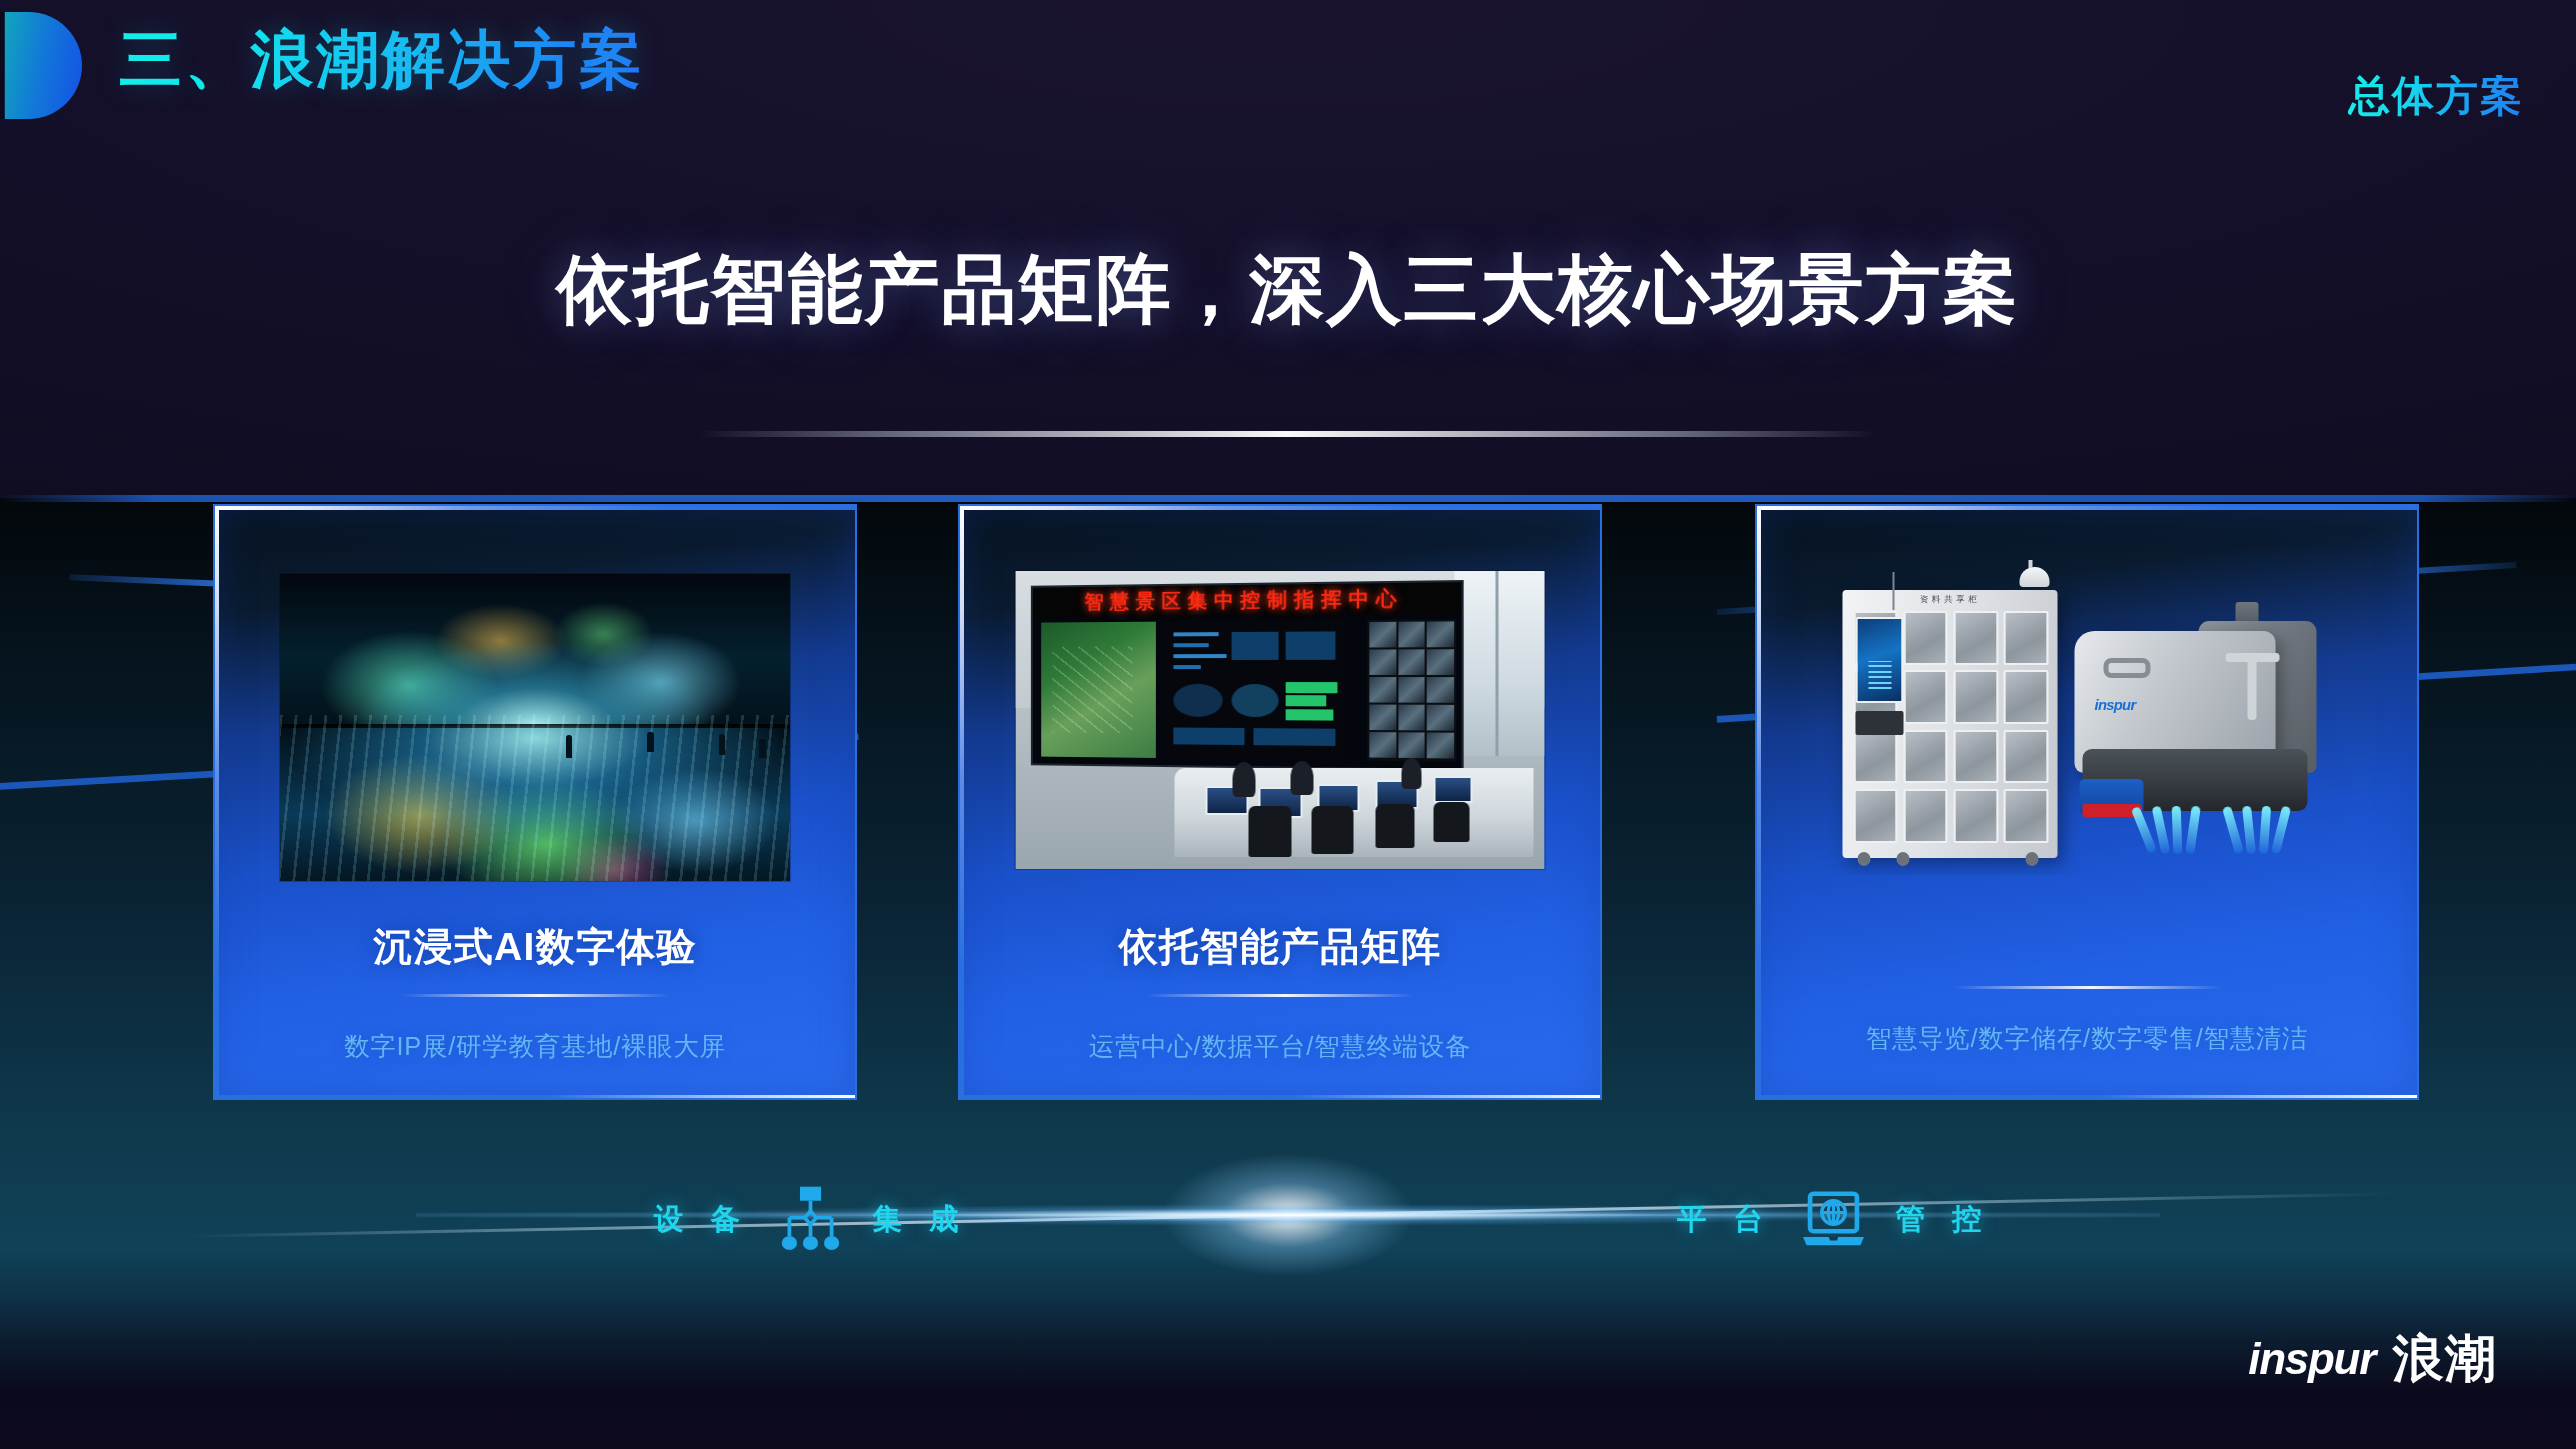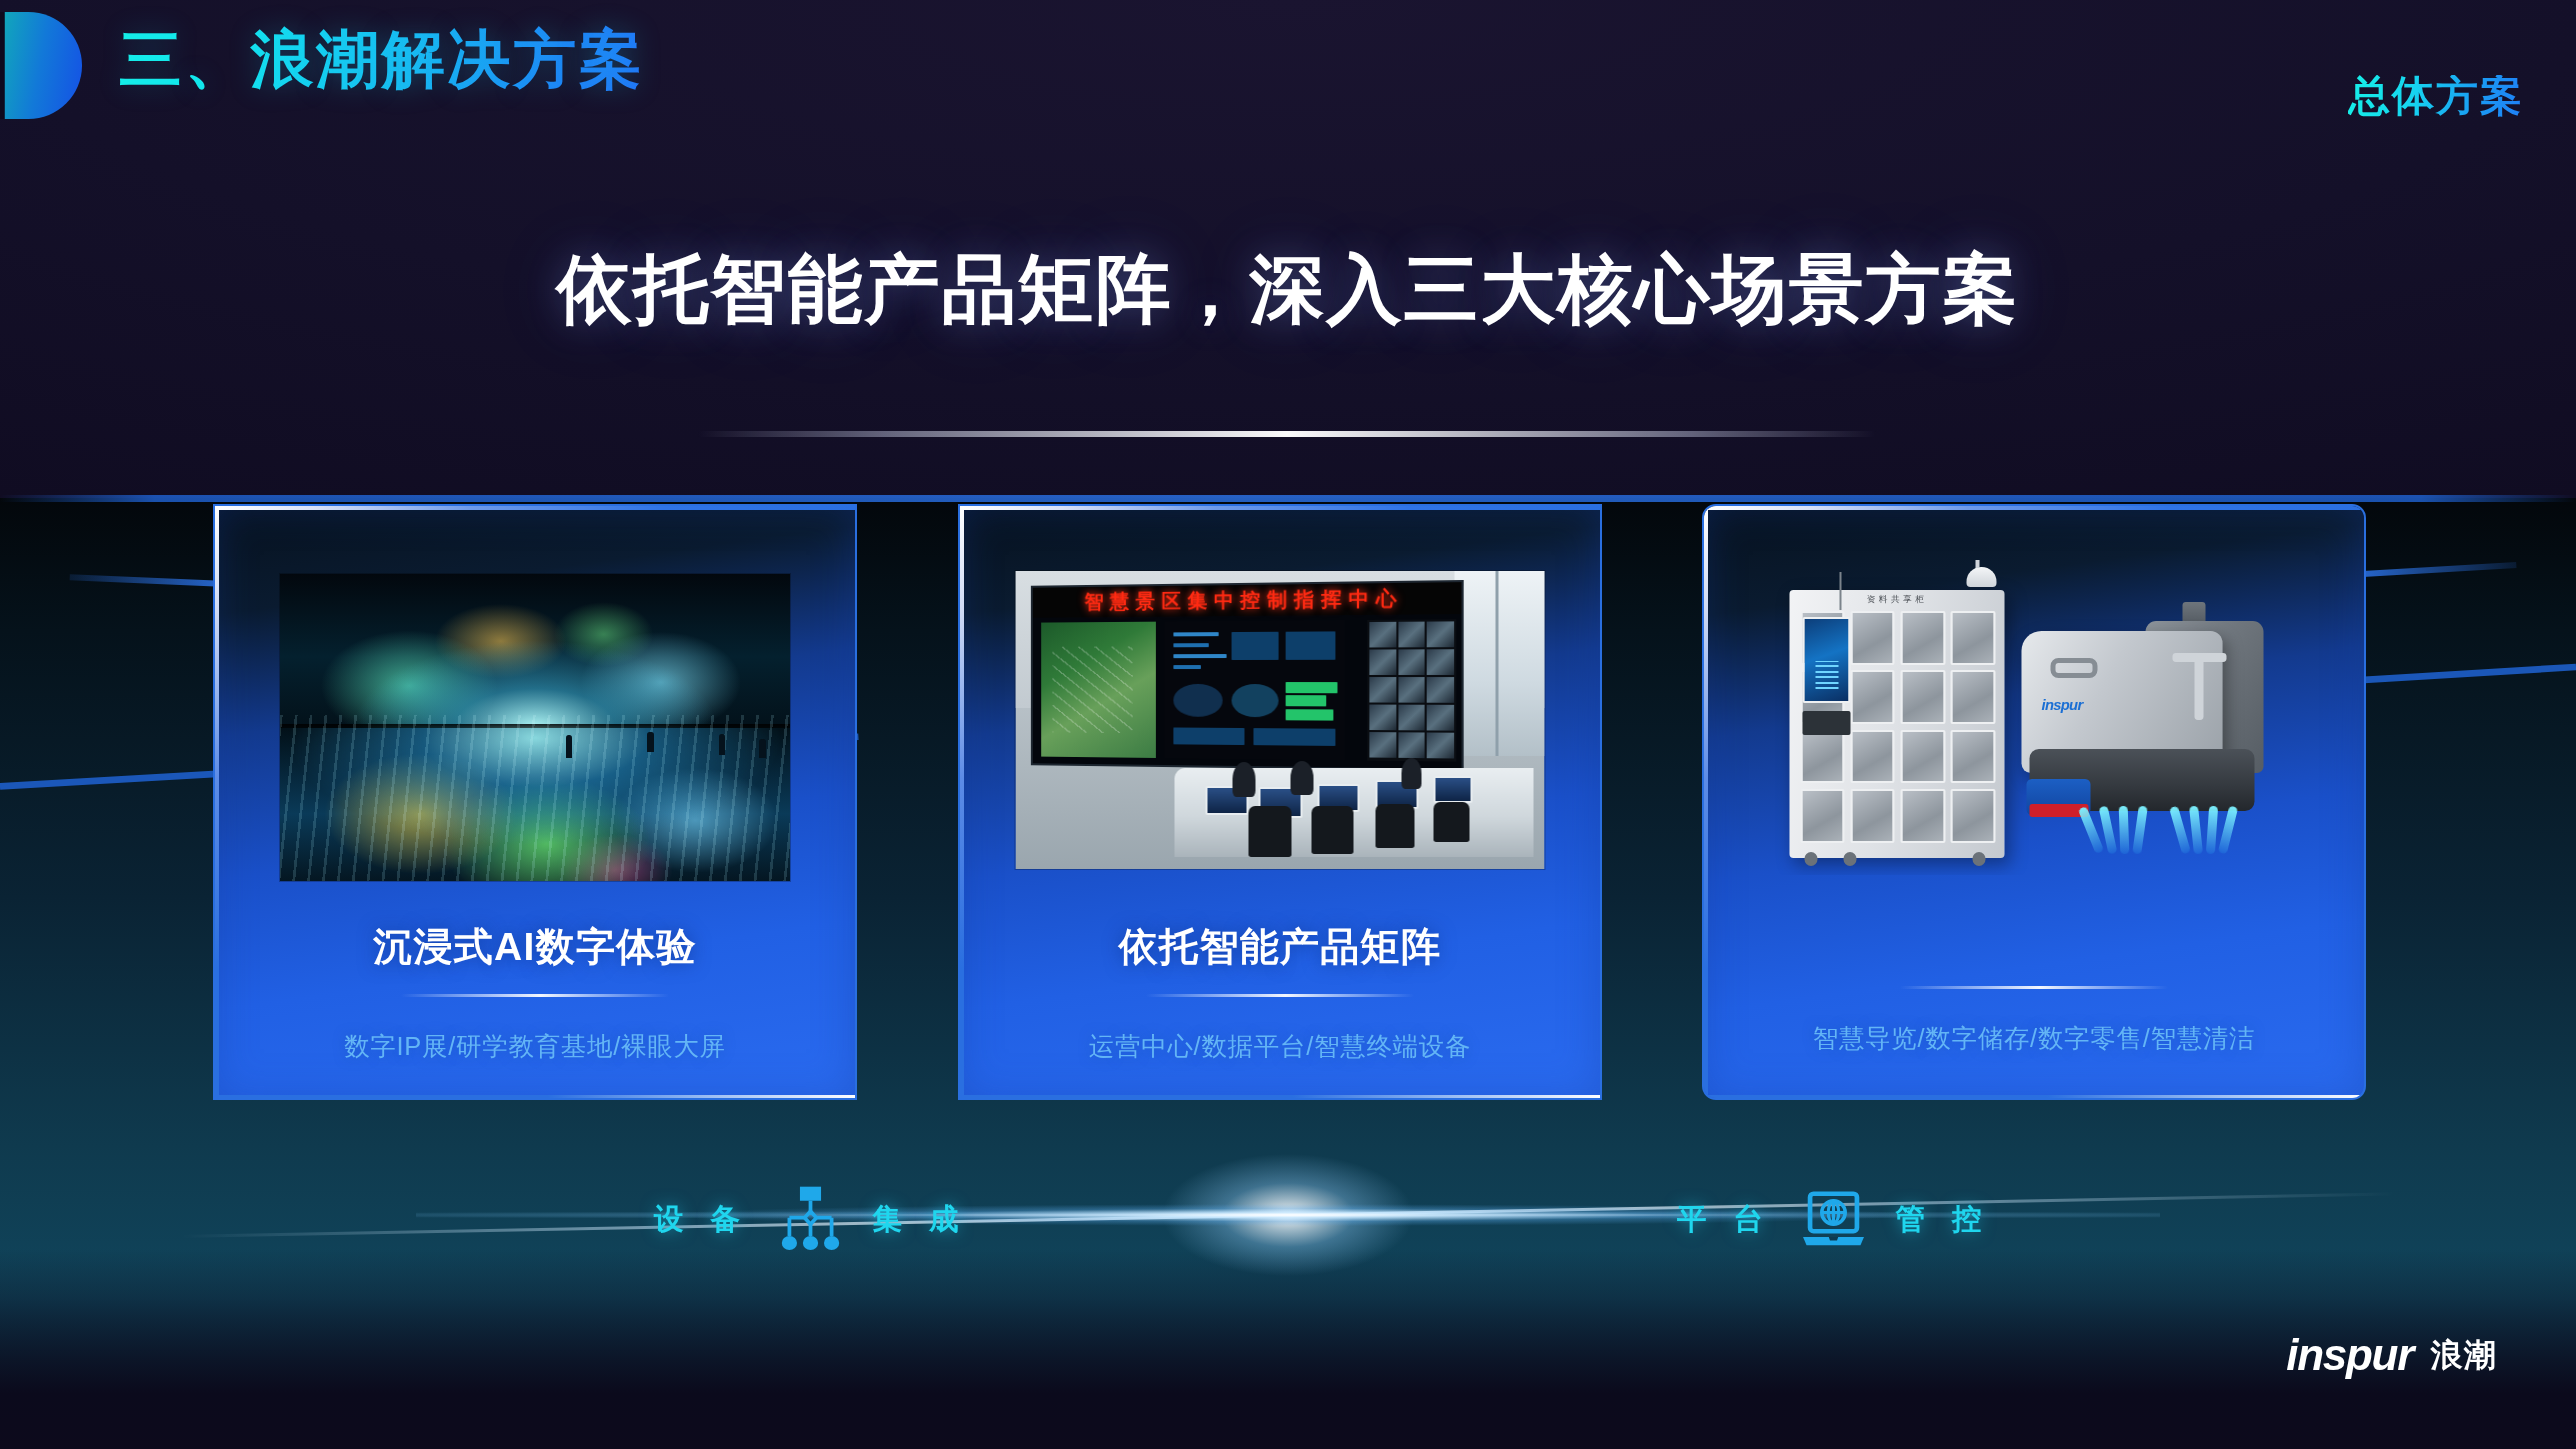--- a/index.html
+++ b/index.html
@@ -83,21 +83,21 @@
   
   .card{
     position:absolute; top:504px; height:596px;
     background:linear-gradient(172deg,#07121f 0%, #0a1b30 16%, #133a8e 34%, #1a50c9 55%, #2160e4 74%, #2a6bf0 100%);
     border:2px solid #2a6fe0;
     box-shadow:0 0 40px rgba(20,60,160,.35) inset;
     overflow:hidden;
   }
   .card-1{ left:213px;  width:644px; }
   .card-2{ left:958px; width:644px; }
-  .card-3{ left:1702px; width:664px;border-radius:14px; }
+  .card-3{ left:1755px; width:664px; }
   
   .card:before{
     content:""; position:absolute; left:-2px; top:-2px; right:-2px; height:6px;
     background:linear-gradient(90deg,#ffffff 0%, #d8e1f7 16%, #6e9ae9 40%, #2f74e6 70%, #2a6fe0 100%);
   }
   .card:after{
     content:""; position:absolute; left:-2px; top:-2px; bottom:-2px; width:6px;
     background:linear-gradient(180deg,#ffffff 0%, #cfdaf4 18%, #5d8ce6 46%, #2a6fe0 78%, #2a6fe0 100%);
   }
   .card-bottom-gloss{
@@ -269,21 +269,21 @@
     text-shadow:0 0 14.8px rgba(30,200,235,.55); white-space:nowrap;
   }
   .strip-icon{ width:75px; height:75px; display:block; }
 
   
   .logo{
     position:absolute; right:79px; top:1333px; display:flex; align-items:center; gap:17.4px;
     color:#fff;
   }
   .logo-en{ font-size:44px; font-weight:bold; font-style:italic; letter-spacing:-1.3px; line-height:1; }
-  .logo-cn{ font-size:32px; font-weight:bold; letter-spacing:1.3px; line-height:1; }
+  .logo-cn{ font-size:51px; font-weight:bold; letter-spacing:1.3px; line-height:1; }
 </style>
 </head>
 <body>
 
 <div id="slide">
 
   <div class="band-top"></div>
   <div class="band-bottom"></div>
   <div class="seam"></div>
 

